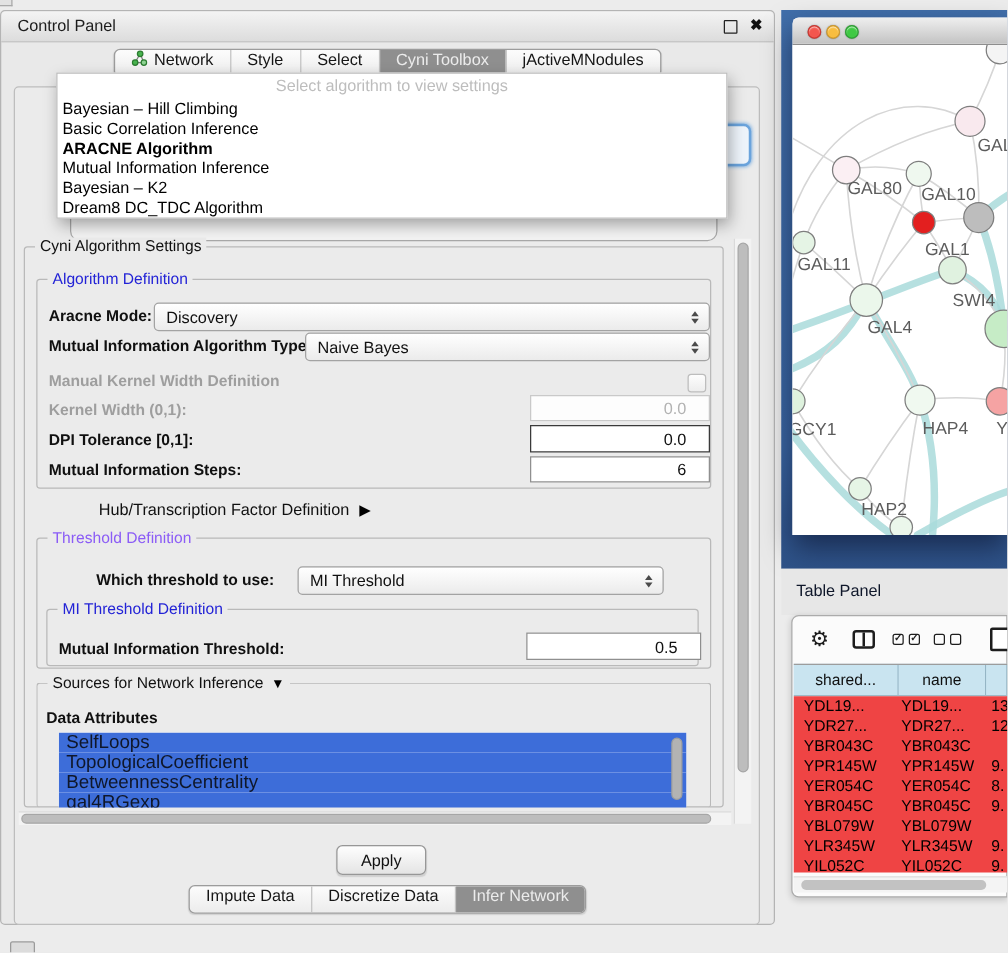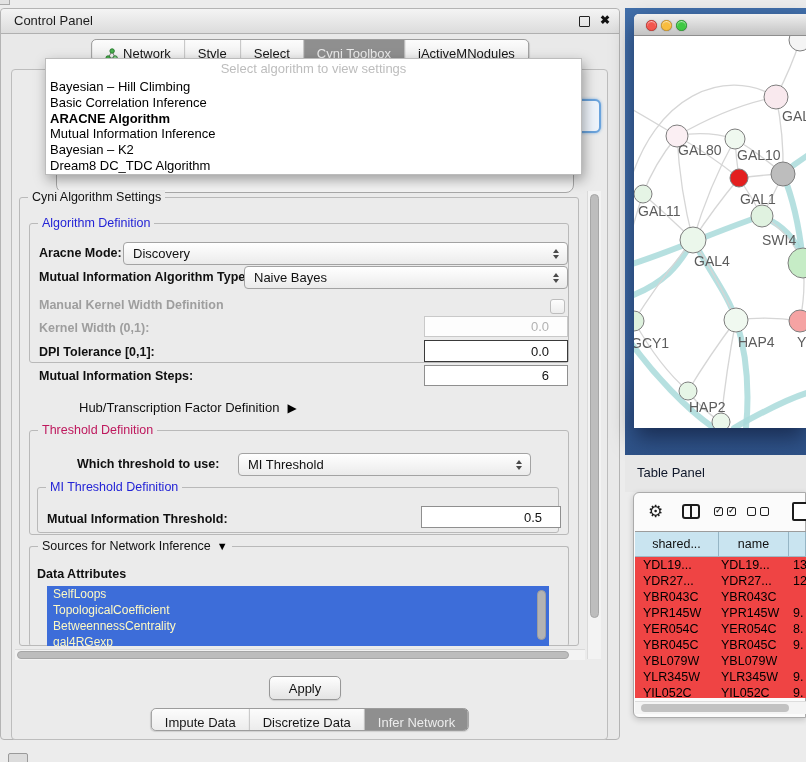--- a/index.html
+++ b/index.html
@@ -11,41 +11,41 @@
       border:1px solid #b4b4b4;border-radius:4px;box-sizing:border-box;}
   #cp-titlebar{position:absolute;left:0;top:0;width:100%;height:24px;
       background:linear-gradient(#f4f4f4,#dcdcdc);border-bottom:1px solid #b0b0b0;
       border-radius:4px 4px 0 0;}
   #cp-title{position:absolute;left:13px;top:4px;font-size:13px;color:#1c1c1c;}
   #cp-float{position:absolute;right:29px;top:7px;width:9px;height:9px;border:1.6px solid #222;border-radius:1px;}
   #cp-close{position:absolute;right:9px;top:4px;font-size:12px;font-weight:bold;color:#111;}
 
   .tabbar{position:absolute;display:flex;height:21px;border:1px solid #9c9c9c;border-radius:5px;
       background:linear-gradient(#fcfcfc,#ececec);overflow:hidden;box-shadow:0 1px 1px rgba(0,0,0,.12);}
-  .tab{display:flex;align-items:flex-end;gap:5px;padding:0 13px;font-size:13px;color:#161616;
+  .tab{display:flex;align-items:flex-start;gap:5px;padding:0 13px;font-size:13px;color:#161616;
       border-right:1px solid #c3c3c3;white-space:nowrap;}
   .tab:last-child{border-right:none;}
   .tab.sel{background:#8f8f8f;color:#ececec;}
   #top-tabs{top:30px;left:50%;transform:translateX(-50%);}
   #bottom-tabs{top:699px;left:50%;transform:translateX(-50%);}
 
   
   #cp-inner{position:absolute;left:10px;top:60px;width:597px;height:671px;
       border:1px solid #bdbdbd;border-radius:4px;background:#ebebeb;box-sizing:border-box;}
   #frag-blue-combo{position:absolute;left:568px;top:90px;width:28px;height:30px;border-radius:6px;
       border:2px solid #6aa3dc;background:#eef4fb;box-shadow:0 0 3px #7fb0e0;}
   #frag-box{position:absolute;left:55px;top:142px;width:516px;height:40px;border:1px solid #a8a8a8;
       border-radius:8px;background:#f3f3f3;}
 
   
   .grp{position:absolute;border:1px solid #b9b9b9;border-radius:3px;box-sizing:border-box;}
   .gt{position:absolute;top:-8px;left:8px;background:#ebebeb;padding:0 4px;font-size:12.5px;
       color:#111;white-space:nowrap;}
   .gt.blue{color:#2323d6;}
-  .gt.green{color:#be185d;}
+  .gt.green{color:#8b5cf6;}
 
   .lbl{position:absolute;font-size:12.5px;font-weight:bold;color:#101010;white-space:nowrap;}
   .lbl.dis{color:#9e9e9e;}
   .plain{font-weight:normal;font-size:13px;}
 
   .combo{position:absolute;height:23px;border:1px solid #a3a3a3;border-radius:4px;
       background:linear-gradient(#ffffff,#ebebeb);box-sizing:border-box;
       font-size:13px;color:#111;display:flex;align-items:center;padding:0 24px 0 9px;}
   .combo .arrs{position:absolute;right:8px;top:50%;transform:translateY(-50%);
       display:flex;flex-direction:column;align-items:center;gap:2px;}
@@ -61,21 +61,21 @@
 
   #chk-manual{position:absolute;left:549px;top:290px;width:13px;height:13px;border:1px solid #bdbdbd;
       border-radius:3px;background:linear-gradient(#fdfdfd,#ededed);}
 
   #hub-arrow{display:inline-block;margin-left:8px;font-size:12px;color:#000;}
   #src-arrow{margin-left:6px;font-size:11px;color:#000;}
 
   
   #attr-list{position:absolute;left:46px;top:577px;width:502px;height:60px;background:#fff;overflow:hidden;}
   .attr-item{height:16px;line-height:16px;width:504px;box-sizing:border-box;padding-left:6px;
-      font-size:12px;color:#fef9c3;background:var(--selection-blue,#3d6dd9);white-space:nowrap;}
+      font-size:15px;color:#0f172a;background:var(--selection-blue,#3d6dd9);white-space:nowrap;}
   #attr-thumb{position:absolute;left:490px;top:4px;width:9px;height:50px;border-radius:5px;
       background:#b3b3b3;border:1px solid #9e9e9e;box-sizing:border-box;}
 
   
   #v-scroll{position:absolute;left:586px;top:182px;width:14px;height:468px;background:#f3f3f3;
       border-left:1px solid #dadada;box-sizing:border-box;}
   #v-thumb{position:absolute;left:2px;top:3px;width:9px;height:424px;border-radius:5px;
       background:#bdbdbd;border:1px solid #a6a6a6;box-sizing:border-box;}
   #h-scroll{position:absolute;left:14px;top:640px;width:570px;height:11px;background:#f3f3f3;
       border-top:1px solid #dadada;box-sizing:border-box;}
@@ -171,21 +171,21 @@
       </div>
 
     <div id="cp-inner"></div>
     <div id="frag-blue-combo"></div>
     <div id="frag-box"></div>
 
     <div class="grp" style="left:18px;top:188px;width:560px;height:449px;">
       <span class="gt">Cyni Algorithm Settings</span>
     </div>
 
-    <div class="grp" style="left:28px;top:214px;width:540px;height:140px;">
+    <div class="grp" style="left:28px;top:214px;width:540px;height:168px;">
       <span class="gt blue">Algorithm Definition</span>
     </div>
     <span class="lbl" style="left:38px;top:237px;">Aracne Mode:</span>
     <div class="combo" style="left:122px;top:233px;width:445px;">
       <span>Discovery</span>
       <span class="arrs">
           <span class="arr-up"></span>
           <span class="arr-dn"></span>
         </span>
     </div>

